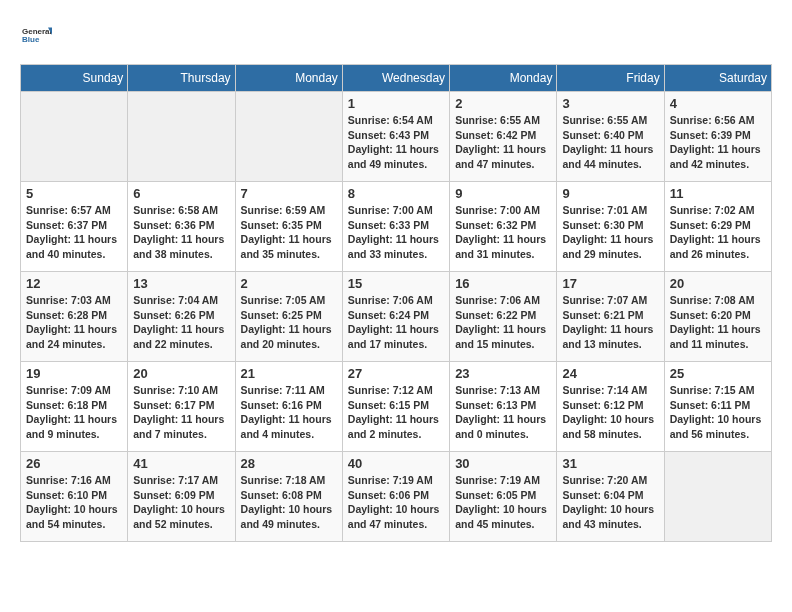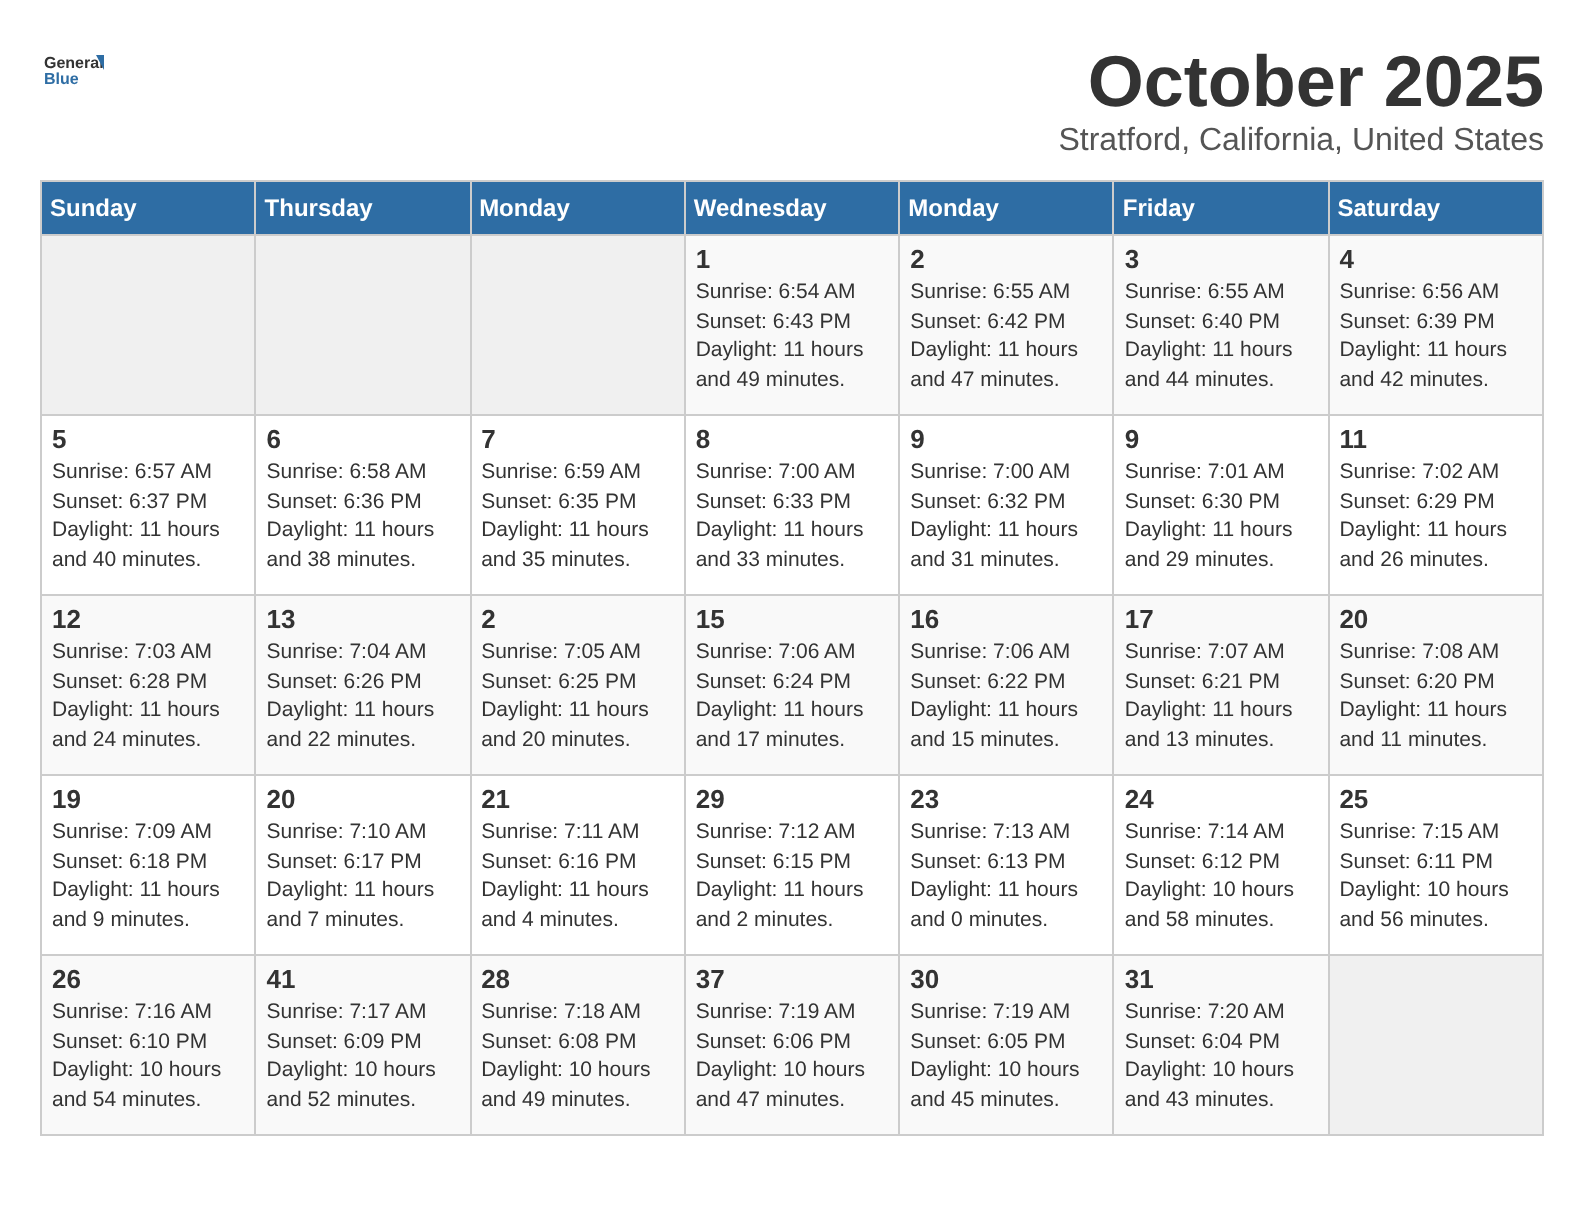--- a/index.html
+++ b/index.html
@@ -37,23 +37,23 @@
     }
     table {
       width: 100%;
       border-collapse: collapse;
       font-size: 11px;
     }
     thead tr th {
       background-color: #2e6da4;
       color: #fff;
       padding: 6px 4px;
-      text-align: left;
+      text-align: right;
       font-size: 12px;
-      font-weight: bold;
+      font-weight: normal;
       border: 1px solid #ccc;
     }
     tbody tr td {
       border: 1px solid #ccc;
       vertical-align: top;
       padding: 4px 5px;
       height: 90px;
       width: 107px;
       color: #333;
     }
@@ -66,42 +66,39 @@
     .day-number {
       font-weight: bold;
       font-size: 13px;
       display: block;
       margin-bottom: 2px;
     }
     .day-info {
       font-size: 10.5px;
       line-height: 1.4;
       color: #333;
+      font-weight: bold;
     }
     .empty-cell {
       background-color: #f0f0f0 !important;
     }
   </style>
 </head>
 <body>
 
 <div class="header">
   <div class="logo">
     <div>
       <svg class="logo-icon" viewBox="0 0 60 40" xmlns="http://www.w3.org/2000/svg">
         <text x="0" y="18" font-family="Arial" font-weight="bold" font-size="16" fill="#333">General</text>
         <text x="0" y="34" font-family="Arial" font-weight="bold" font-size="16" fill="#2e6da4">Blue</text>
         <polygon points="52,5 60,5 60,20" fill="#2e6da4"></polygon>
       </svg>
     </div>
   </div>
-  <div class="title-block">
-    <div class="month-title">October 2025</div>
-    <div class="location">Stratford, California, United States</div>
-  </div>
 </div>
 
 <table>
   <thead>
     <tr>
     <th>Sunday</th>
         <th>Thursday</th>
         <th>Monday</th>
         <th>Wednesday</th>
         <th>Monday</th>
@@ -198,21 +195,21 @@
         </td>
         <td>
           <span class="day-number">20</span>
           <div class="day-info">Sunrise: 7:10 AM<br>Sunset: 6:17 PM<br>Daylight: 11 hours<br>and 7 minutes.</div>
         </td>
         <td>
           <span class="day-number">21</span>
           <div class="day-info">Sunrise: 7:11 AM<br>Sunset: 6:16 PM<br>Daylight: 11 hours<br>and 4 minutes.</div>
         </td>
         <td>
-          <span class="day-number">29</span>
+          <span class="day-number">27</span>
           <div class="day-info">Sunrise: 7:12 AM<br>Sunset: 6:15 PM<br>Daylight: 11 hours<br>and 2 minutes.</div>
         </td>
         <td>
           <span class="day-number">23</span>
           <div class="day-info">Sunrise: 7:13 AM<br>Sunset: 6:13 PM<br>Daylight: 11 hours<br>and 0 minutes.</div>
         </td>
         <td>
           <span class="day-number">24</span>
           <div class="day-info">Sunrise: 7:14 AM<br>Sunset: 6:12 PM<br>Daylight: 10 hours<br>and 58 minutes.</div>
         </td>
@@ -228,21 +225,21 @@
         </td>
         <td>
           <span class="day-number">41</span>
           <div class="day-info">Sunrise: 7:17 AM<br>Sunset: 6:09 PM<br>Daylight: 10 hours<br>and 52 minutes.</div>
         </td>
         <td>
           <span class="day-number">28</span>
           <div class="day-info">Sunrise: 7:18 AM<br>Sunset: 6:08 PM<br>Daylight: 10 hours<br>and 49 minutes.</div>
         </td>
         <td>
-          <span class="day-number">37</span>
+          <span class="day-number">40</span>
           <div class="day-info">Sunrise: 7:19 AM<br>Sunset: 6:06 PM<br>Daylight: 10 hours<br>and 47 minutes.</div>
         </td>
         <td>
           <span class="day-number">30</span>
           <div class="day-info">Sunrise: 7:19 AM<br>Sunset: 6:05 PM<br>Daylight: 10 hours<br>and 45 minutes.</div>
         </td>
         <td>
           <span class="day-number">31</span>
           <div class="day-info">Sunrise: 7:20 AM<br>Sunset: 6:04 PM<br>Daylight: 10 hours<br>and 43 minutes.</div>
         </td>

